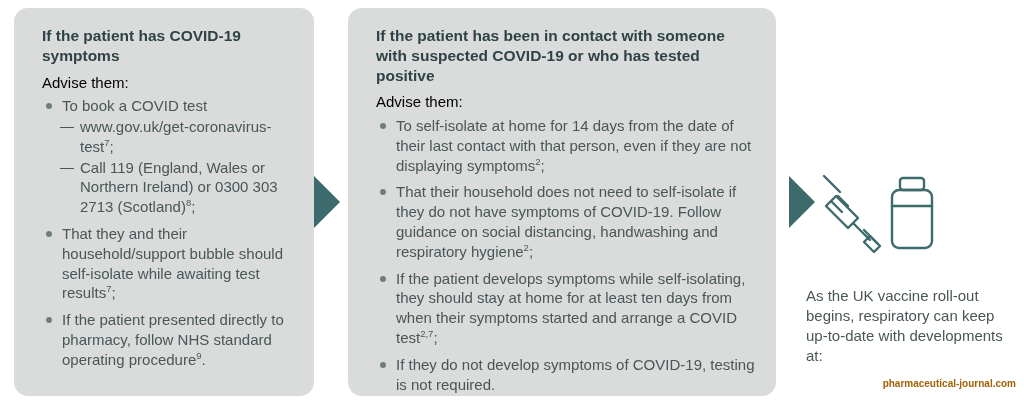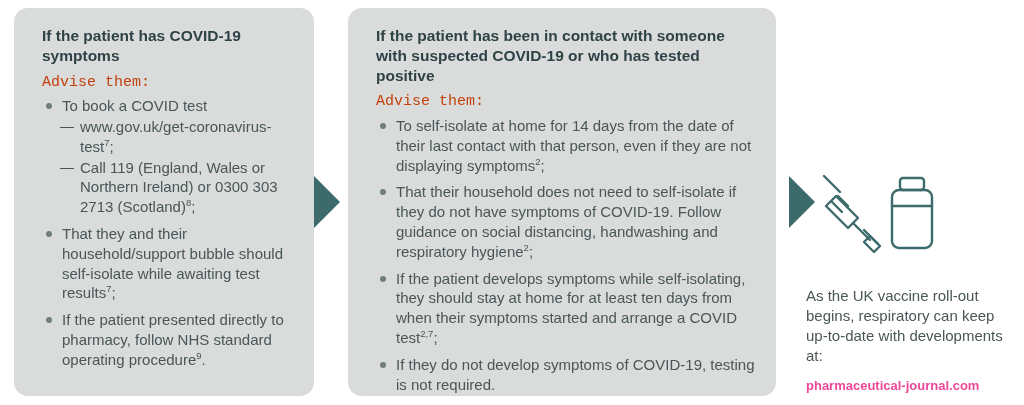--- a/index.html
+++ b/index.html
@@ -45,23 +45,22 @@
   .panel-title {
     font-weight: bold;
     font-size: 15.5px;
     line-height: 1.28;
     color: #2f4246;
     margin: 0 0 7px 0;
   }
   .advise {
     font-size: 15px;
     line-height: 1.3;
-    color: #c2410c;
+    color: #000000;
     margin: 0 0 4px 0;
-    font-family: Liberation Mono, monospace;
   }
 
   ul.bullets {
     list-style: none;
     margin: 0;
     padding: 0;
   }
   ul.bullets > li {
     position: relative;
     padding-left: 20px;
@@ -158,23 +157,24 @@
     font-size: 15px;
     line-height: 1.33;
     color: #4a5657;
   }
   #vaccine-link {
     position: absolute;
     left: 0;
     top: 370px;
     width: 210px;
     font-weight: bold;
-    font-size: 13px;
-    color: #ec4899;
+    font-size: 10px;
+    color: #a16207;
     text-decoration: none;
+    text-align: right;
   }
 </style>
 </head>
 <body>
 
 <div class="wrap">
 
   <div class="panel" id="panel-1">
     <div class="panel-title">If the patient has COVID-19 symptoms</div>
     <div class="advise">Advise them:</div>

